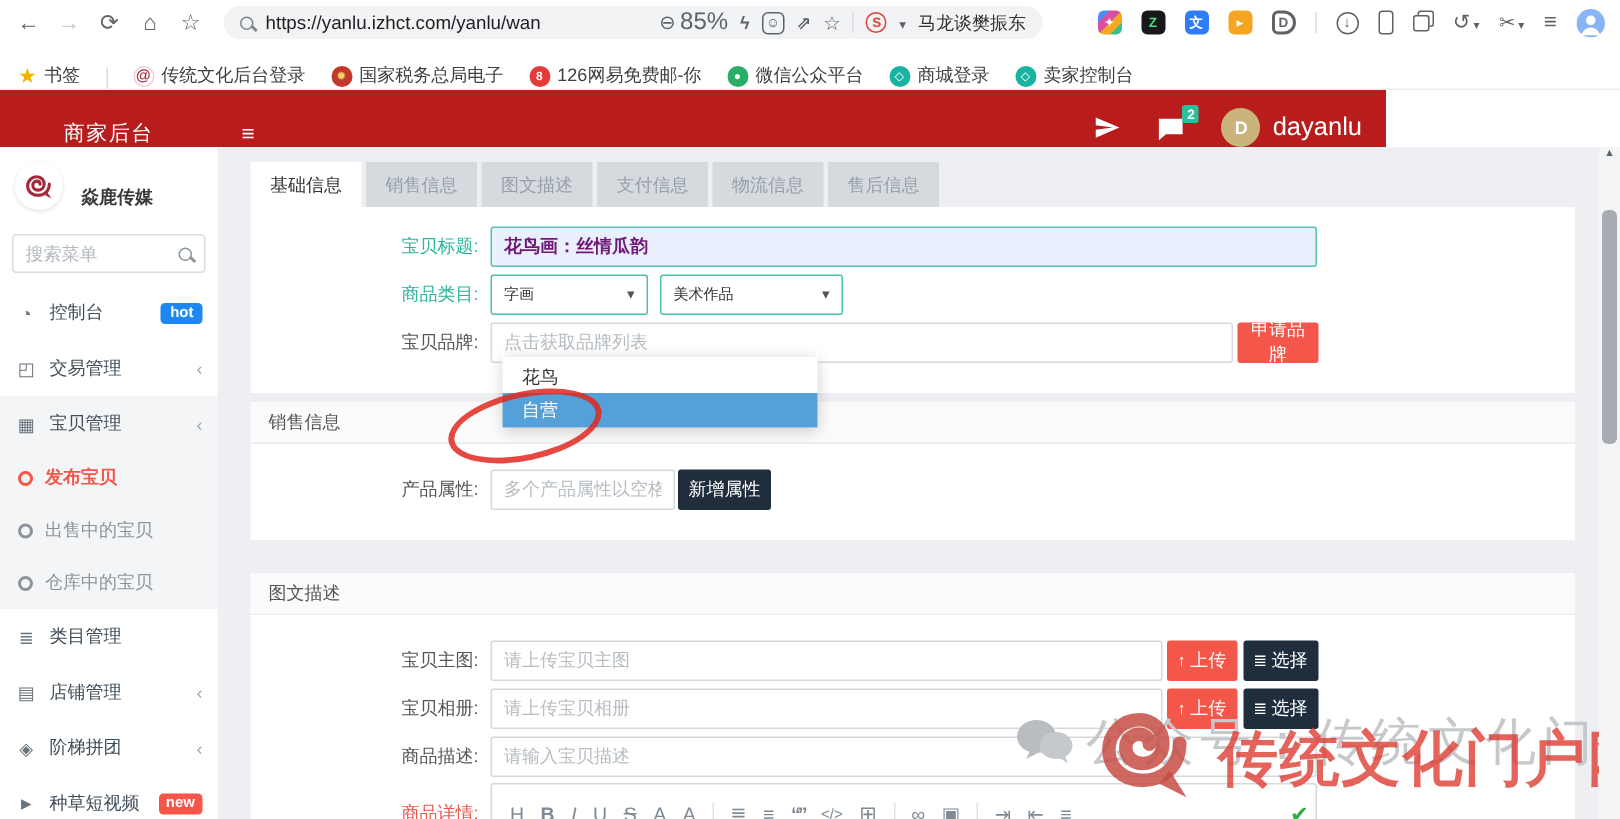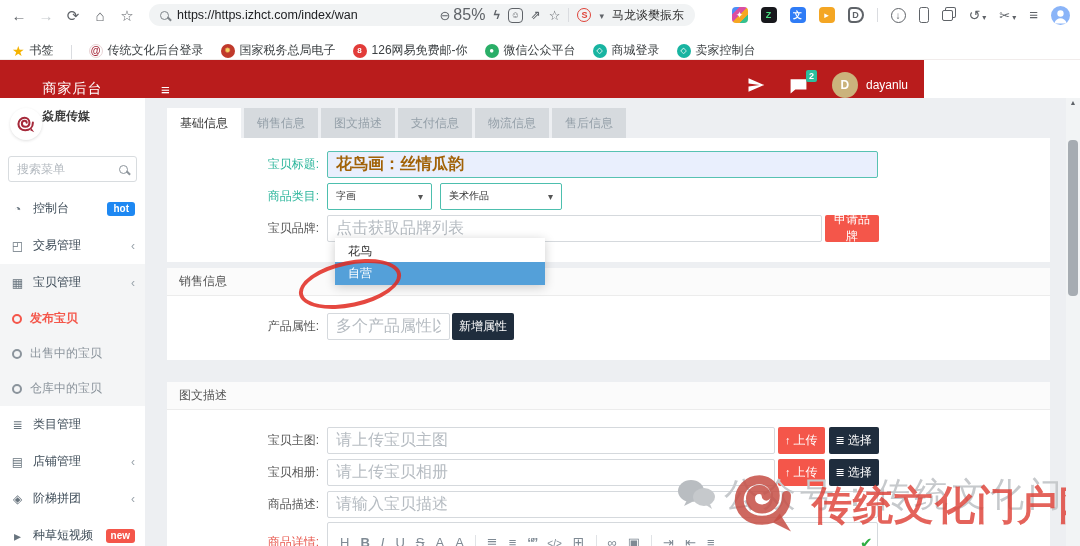--- a/index.html
+++ b/index.html
@@ -57,25 +57,25 @@
 
 #appheader{position:absolute;left:0;top:60px;width:924px;height:38px;background:#b91c1c;display:flex;align-items:flex-end;color:#fff}
 #appheader .brand{width:145px;text-align:center;font-size:14px;letter-spacing:1px}
 .burger{margin-left:16px;font-size:15px;font-weight:bold}
 .burger::before{content:"\2261"}
 #hdr-right{margin-left:auto;display:flex;align-items:center;gap:24px;padding-right:16px}
 .hicon{position:relative;display:flex;align-items:center}
 .badge2{position:absolute;top:-7px;right:-9px;background:#2bbf9e;border-radius:2px;font-size:9px;padding:0 3px;height:12px;line-height:12px;font-weight:bold}
 .avatar-wrap{display:flex;align-items:center;gap:8px}
 .avatar{width:26px;height:26px;border-radius:50%;background:#cbb37c;display:flex;align-items:center;justify-content:center;font-size:12px;font-weight:bold}
-#hdr-user{font-size:12px}
+#hdr-user{font-size:17px}
 
 
 #sidebar{position:absolute;left:0;top:98px;width:145px;height:448px;background:#fff}
-.logo-row{display:flex;align-items:flex-start;gap:0;padding:10px 8px 0 10px}
+.logo-row{display:flex;align-items:flex-end;gap:12px;padding:10px 8px 0 10px}
 .logo-circ{width:32px;height:32px;border-radius:50%;background:#fff;box-shadow:0 1px 3px rgba(0,0,0,.12);display:flex;align-items:center;justify-content:center;flex:none}
 #sb-brand{font-size:12px;font-weight:bold;color:#3a3a3a}
 .search-box{margin:16px 8px 6px;height:26px;border:1px solid #d8dcdf;border-radius:3px;display:flex;align-items:center;padding:0 8px;color:#b4bac0;font-size:12px;background:#fff}
 .search-box .mag{margin-left:auto;border-color:#8d959c}
 .search-box .mag::after{background:#8d959c}
 #menu{margin-top:8px;font-size:12px;color:#3f4d59}
 .mi{height:37px;display:flex;align-items:center;gap:8px;padding:0 10px}
 .mi .ic{width:15px;color:#68747e;font-size:12px;text-align:center;flex:none}
 .mi .right{margin-left:auto}
 .chev{color:#9aa3ab;font-size:12px}
@@ -100,21 +100,21 @@
 .tab.active{background:#fff;color:#333}
 .card{position:absolute;left:22px;width:883px;background:#fff}
 #card1{top:40px;height:124px}
 #card2{top:170px;height:92px}
 #card3{top:284px;height:164px}
 .sec-head{height:28px;background:#fbfbfb;border-bottom:1px solid #ececec;display:flex;align-items:center;padding:0 12px;font-size:12px;color:#555}
 .frow{position:absolute;left:0;right:0;display:flex;align-items:center;height:28px}
 .flabel{width:160px;text-align:right;font-size:12px;color:#555;padding-right:8px;flex:none}
 .teal{color:#2bb59b}
 .redlbl{color:#e8594f}
-.inp{height:27px;border:1px solid #d5d9dd;border-radius:2px;font-size:16px;color:#a16207;padding:0 8px;font-family:Liberation Sans, sans-serif;background:#fff;outline:none}
+.inp{height:27px;border:1px solid #d5d9dd;border-radius:2px;font-size:12px;color:#701a75;padding:0 8px;font-family:Liberation Sans, sans-serif;background:#fff;outline:none}
 .inp::placeholder{color:#b6bcc2}
 #title-input{width:551px;background:#e9effd;border:1px solid #57c2b2;font-weight:bold}
 .selbox{height:27px;border:1px solid #4dbfae;border-radius:2px;display:flex;align-items:center;justify-content:space-between;padding:0 8px;font-size:10px;color:#333;background:#fff}
 #sel1{width:105px;margin-right:8px}
 #sel2{width:122px}
 .sel-caret::before{content:"\25BE";font-size:10px;color:#555}
 #brand-input{width:495px}
 .btn-red{height:27px;background:#f4564a;color:#fff;border:none;border-radius:2px;font-size:12px;padding:0 7px;font-family:inherit;display:flex;align-items:center;gap:3px;cursor:pointer}
 .btn-dark{height:27px;background:#1f2d3d;color:#fff;border:none;border-radius:2px;font-size:12px;padding:0 7px;font-family:inherit;display:flex;align-items:center;gap:3px;cursor:pointer}
 #apply-brand{margin-left:3px;width:54px;justify-content:center}
@@ -166,21 +166,21 @@
 <body>
 
 <div id="toolbar">
   <span class="tbi">←</span>
   <span class="tbi disabled">→</span>
   <span class="tbi">⟳</span>
   <span class="tbi">⌂</span>
   <span class="tbi">☆</span>
   <div id="urlpill">
     <span class="mag"></span>
-    <span id="url-text">https://https.izhct.com/index/wan</span>
+    <span id="url-text">https://yanlu.izhct.com/yanlu/wan</span>
     <span class="pill-zoom">
         <span class="ic-zoomout"></span>
         <span>85%</span>
       </span>
     <span class="pill-ic ic-bolt"></span>
     <span class="ic-smile pill-ic"></span>
     <span class="pill-ic ic-share"></span>
     <span class="pill-ic ic-starplus"></span>
     <span class="pill-div"></span>
     <span class="s-badge">S</span>

